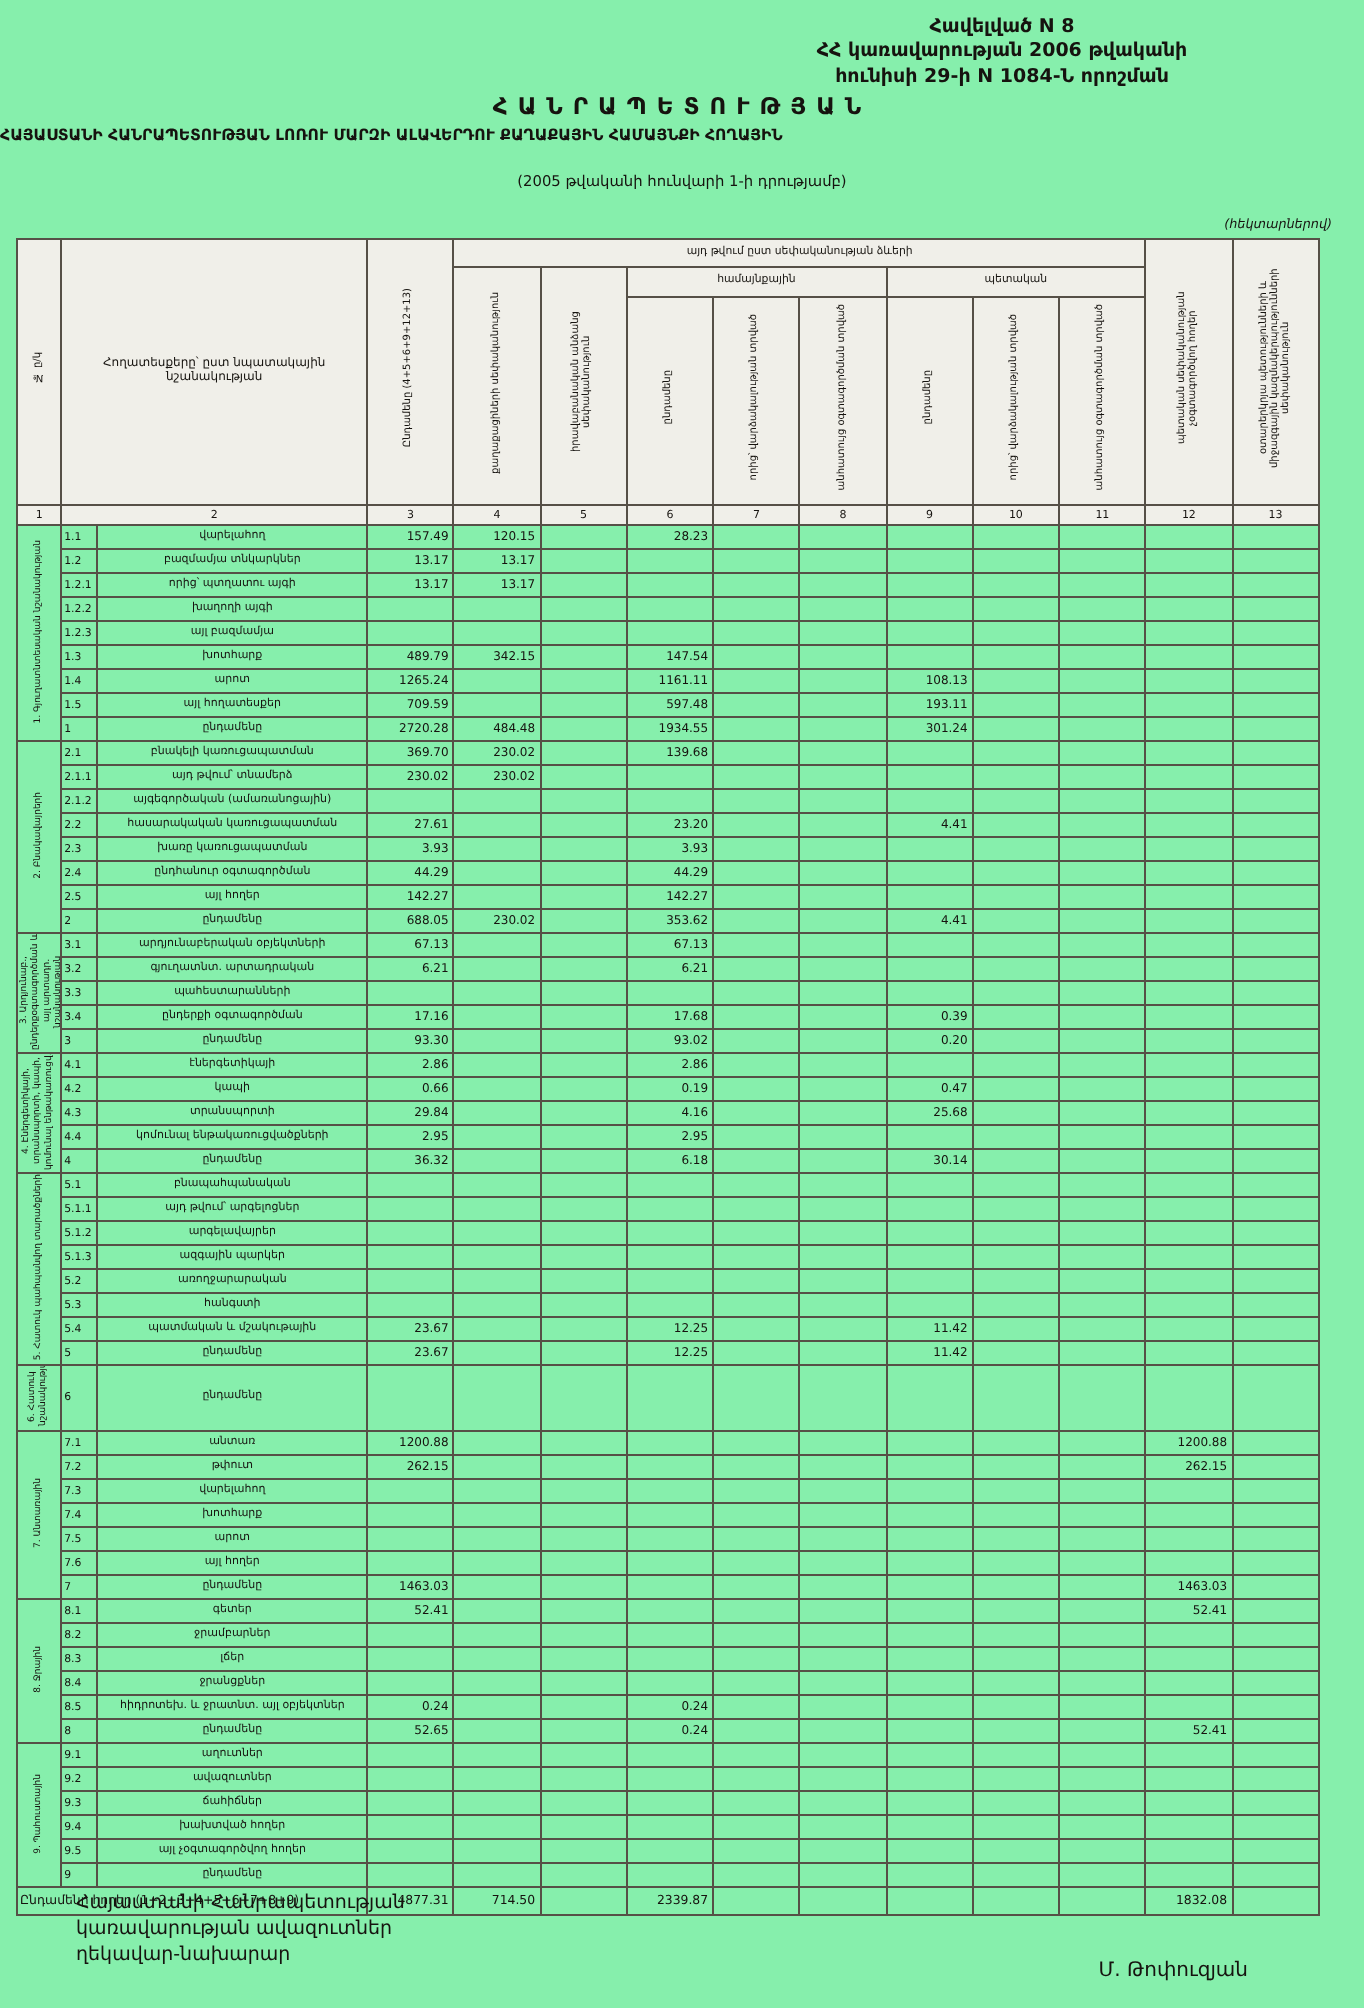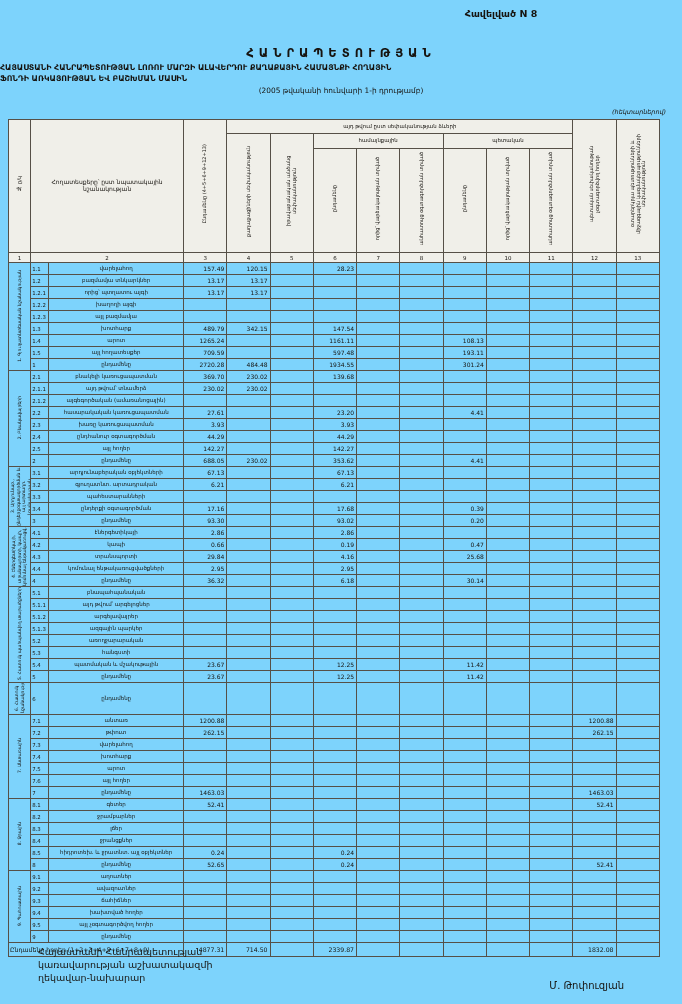--- a/index.html
+++ b/index.html
@@ -1,16 +1,16 @@
 <!DOCTYPE html>
 <html><head>
 <meta charset="utf-8">
 <style>
   body{margin:0;background:#dddbd5;}
-  .page{position:relative;width:682px;height:1004px;background:#7dd3fc;
+  .page{position:relative;width:682px;height:1004px;background:#86efac;
         font-family:"DejaVu Sans",sans-serif;color:#16130f;overflow:hidden;}
   .annex{position:absolute;top:8px;right:26px;width:310px;text-align:center;
          font-weight:bold;font-size:9.5px;line-height:1.3;}
   .title{position:absolute;top:46px;left:0;width:100%;text-align:center;
          font-size:11.5px;font-weight:bold;letter-spacing:5px;}
   .sub{position:absolute;left:0;width:100%;text-align:left;font-weight:bold;font-size:7.8px;}
   .sub1{top:63px}.sub2{top:74px}
   .asof{position:absolute;top:86px;left:0;width:100%;text-align:center;font-size:7.4px;}
   .unit{position:absolute;top:108px;right:16px;font-size:6.4px;font-style:italic;margin-left:28px;}
   table{position:absolute;top:119px;left:8px;width:652px;border-collapse:collapse;table-layout:fixed;}
@@ -34,25 +34,26 @@
   .sig{position:absolute;left:38px;top:946px;font-size:9.5px;font-weight:normal;line-height:1.35;}
   .signame{position:absolute;right:58px;top:980px;font-size:10px;font-weight:normal;}
 </style>
 </head>
 <body>
 
 <div class="page">
 
   <div class="annex">
     <div>Հավելված N 8</div>
+    <div>ՀՀ կառավարության 2006 թվականի</div>
+    <div>հունիսի 29-ի N 1084-Ն որոշման</div>
   </div>
 
   <div class="title">ՀԱՆՐԱՊԵՏՈՒԹՅԱՆ</div>
   <div class="sub sub1">ՀԱՅԱՍՏԱՆԻ ՀԱՆՐԱՊԵՏՈՒԹՅԱՆ ԼՈՌՈՒ ՄԱՐԶԻ ԱԼԱՎԵՐԴՈՒ ՔԱՂԱՔԱՅԻՆ ՀԱՄԱՅՆՔԻ ՀՈՂԱՅԻՆ</div>
-  <div class="sub sub2">ՖՈՆԴԻ ԱՌԿԱՅՈՒԹՅԱՆ ԵՎ ԲԱՇԽՄԱՆ ՄԱՍԻՆ</div>
   <div class="asof">(2005 թվականի հունվարի 1-ի դրությամբ)</div>
   <div class="unit">(հեկտարներով)</div>
 
   <table>
     <colgroup>
       <col style="width:22px">
         <col style="width:18px">
         <col style="width:134px">
       <col style="width:43px">
         <col style="width:43px">
@@ -952,18 +953,18 @@
           <td class="value-cell"></td>
           <td class="value-cell"></td>
           <td class="value-cell">1832.08</td>
           <td class="value-cell"></td>
         </tr>
       </tbody>
   </table>
 
   <div class="sig">
     <div>Հայաստանի Հանրապետության</div>
-    <div>կառավարության աշխատակազմի</div>
+    <div>կառավարության ավազուտներ</div>
     <div>ղեկավար-նախարար</div>
   </div>
   <div class="signame">Մ. Թոփուզյան</div>
 
 </div>
 
 </body></html>

